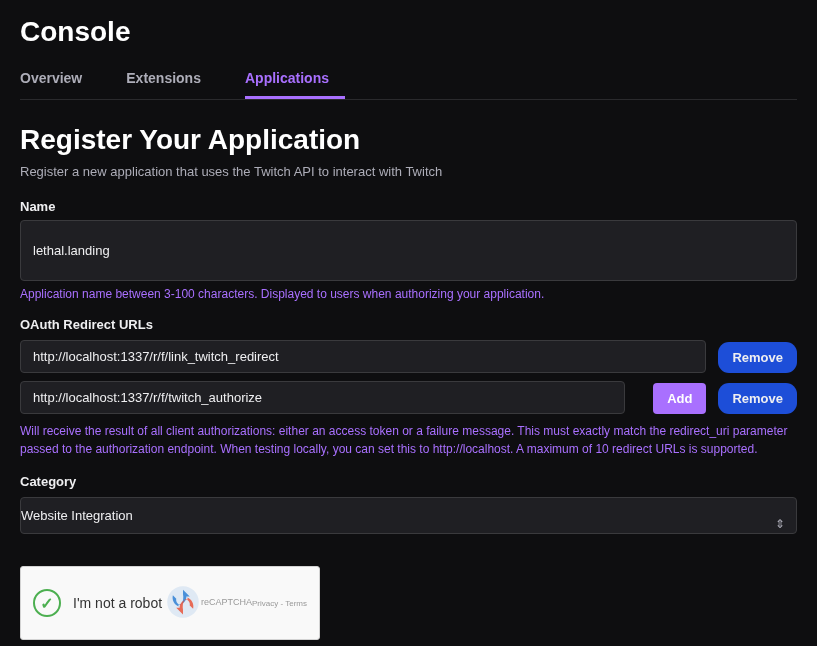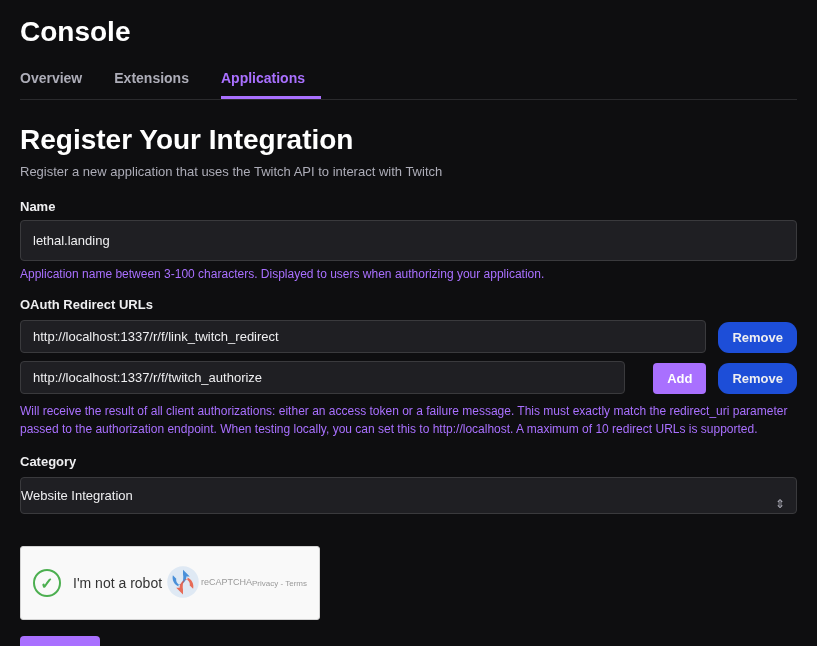--- a/index.html
+++ b/index.html
@@ -18,21 +18,21 @@
 
     .console-title {
       font-size: 28px;
       font-weight: 700;
       color: #fff;
       margin-bottom: 12px;
     }
 
     .nav-tabs {
       display: flex;
-      gap: 0;
+      gap: 12px;
       border-bottom: 1px solid #2a2a2d;
       margin-bottom: 0;
     }
 
     .nav-tab {
       padding: 10px 16px 10px 0;
       margin-right: 16px;
       cursor: pointer;
       font-size: 14px;
       font-weight: 600;
@@ -70,21 +70,21 @@
       margin-bottom: 6px;
     }
 
     .text-input {
       width: 100%;
       background-color: #1f1f23;
       border: 1px solid #3a3a3d;
       border-radius: 4px;
       color: #efeff1;
       font-size: 13px;
-      padding: 12px 12px;
+      padding: 22px 12px;
       outline: none;
       margin-bottom: 6px;
     }
 
     .field-hint {
       font-size: 12px;
       color: #a970ff;
       margin-bottom: 16px;
     }
 
@@ -257,21 +257,21 @@
 <div class="header">
   <h1 class="console-title">Console</h1>
   <nav class="nav-tabs">
     <span class="nav-tab">Overview</span>
     <span class="nav-tab">Extensions</span>
     <span class="nav-tab active">Applications</span>
   </nav>
 </div>
 
 <div class="content">
-  <h2 class="page-title">Register Your Integration</h2>
+  <h2 class="page-title">Register Your Application</h2>
   <p class="page-subtitle">
     <span>Register a new application that uses the Twitch API to interact with Twitch</span>
   </p>
 
   <div class="field-label">Name</div>
   <input class="text-input" type="text" value="lethal.landing" style="">
   <div class="field-hint">Application name between 3-100 characters. Displayed to users when authorizing your application.</div>
 
   <div class="oauth-section">
     <div class="section-label">OAuth Redirect URLs</div>

